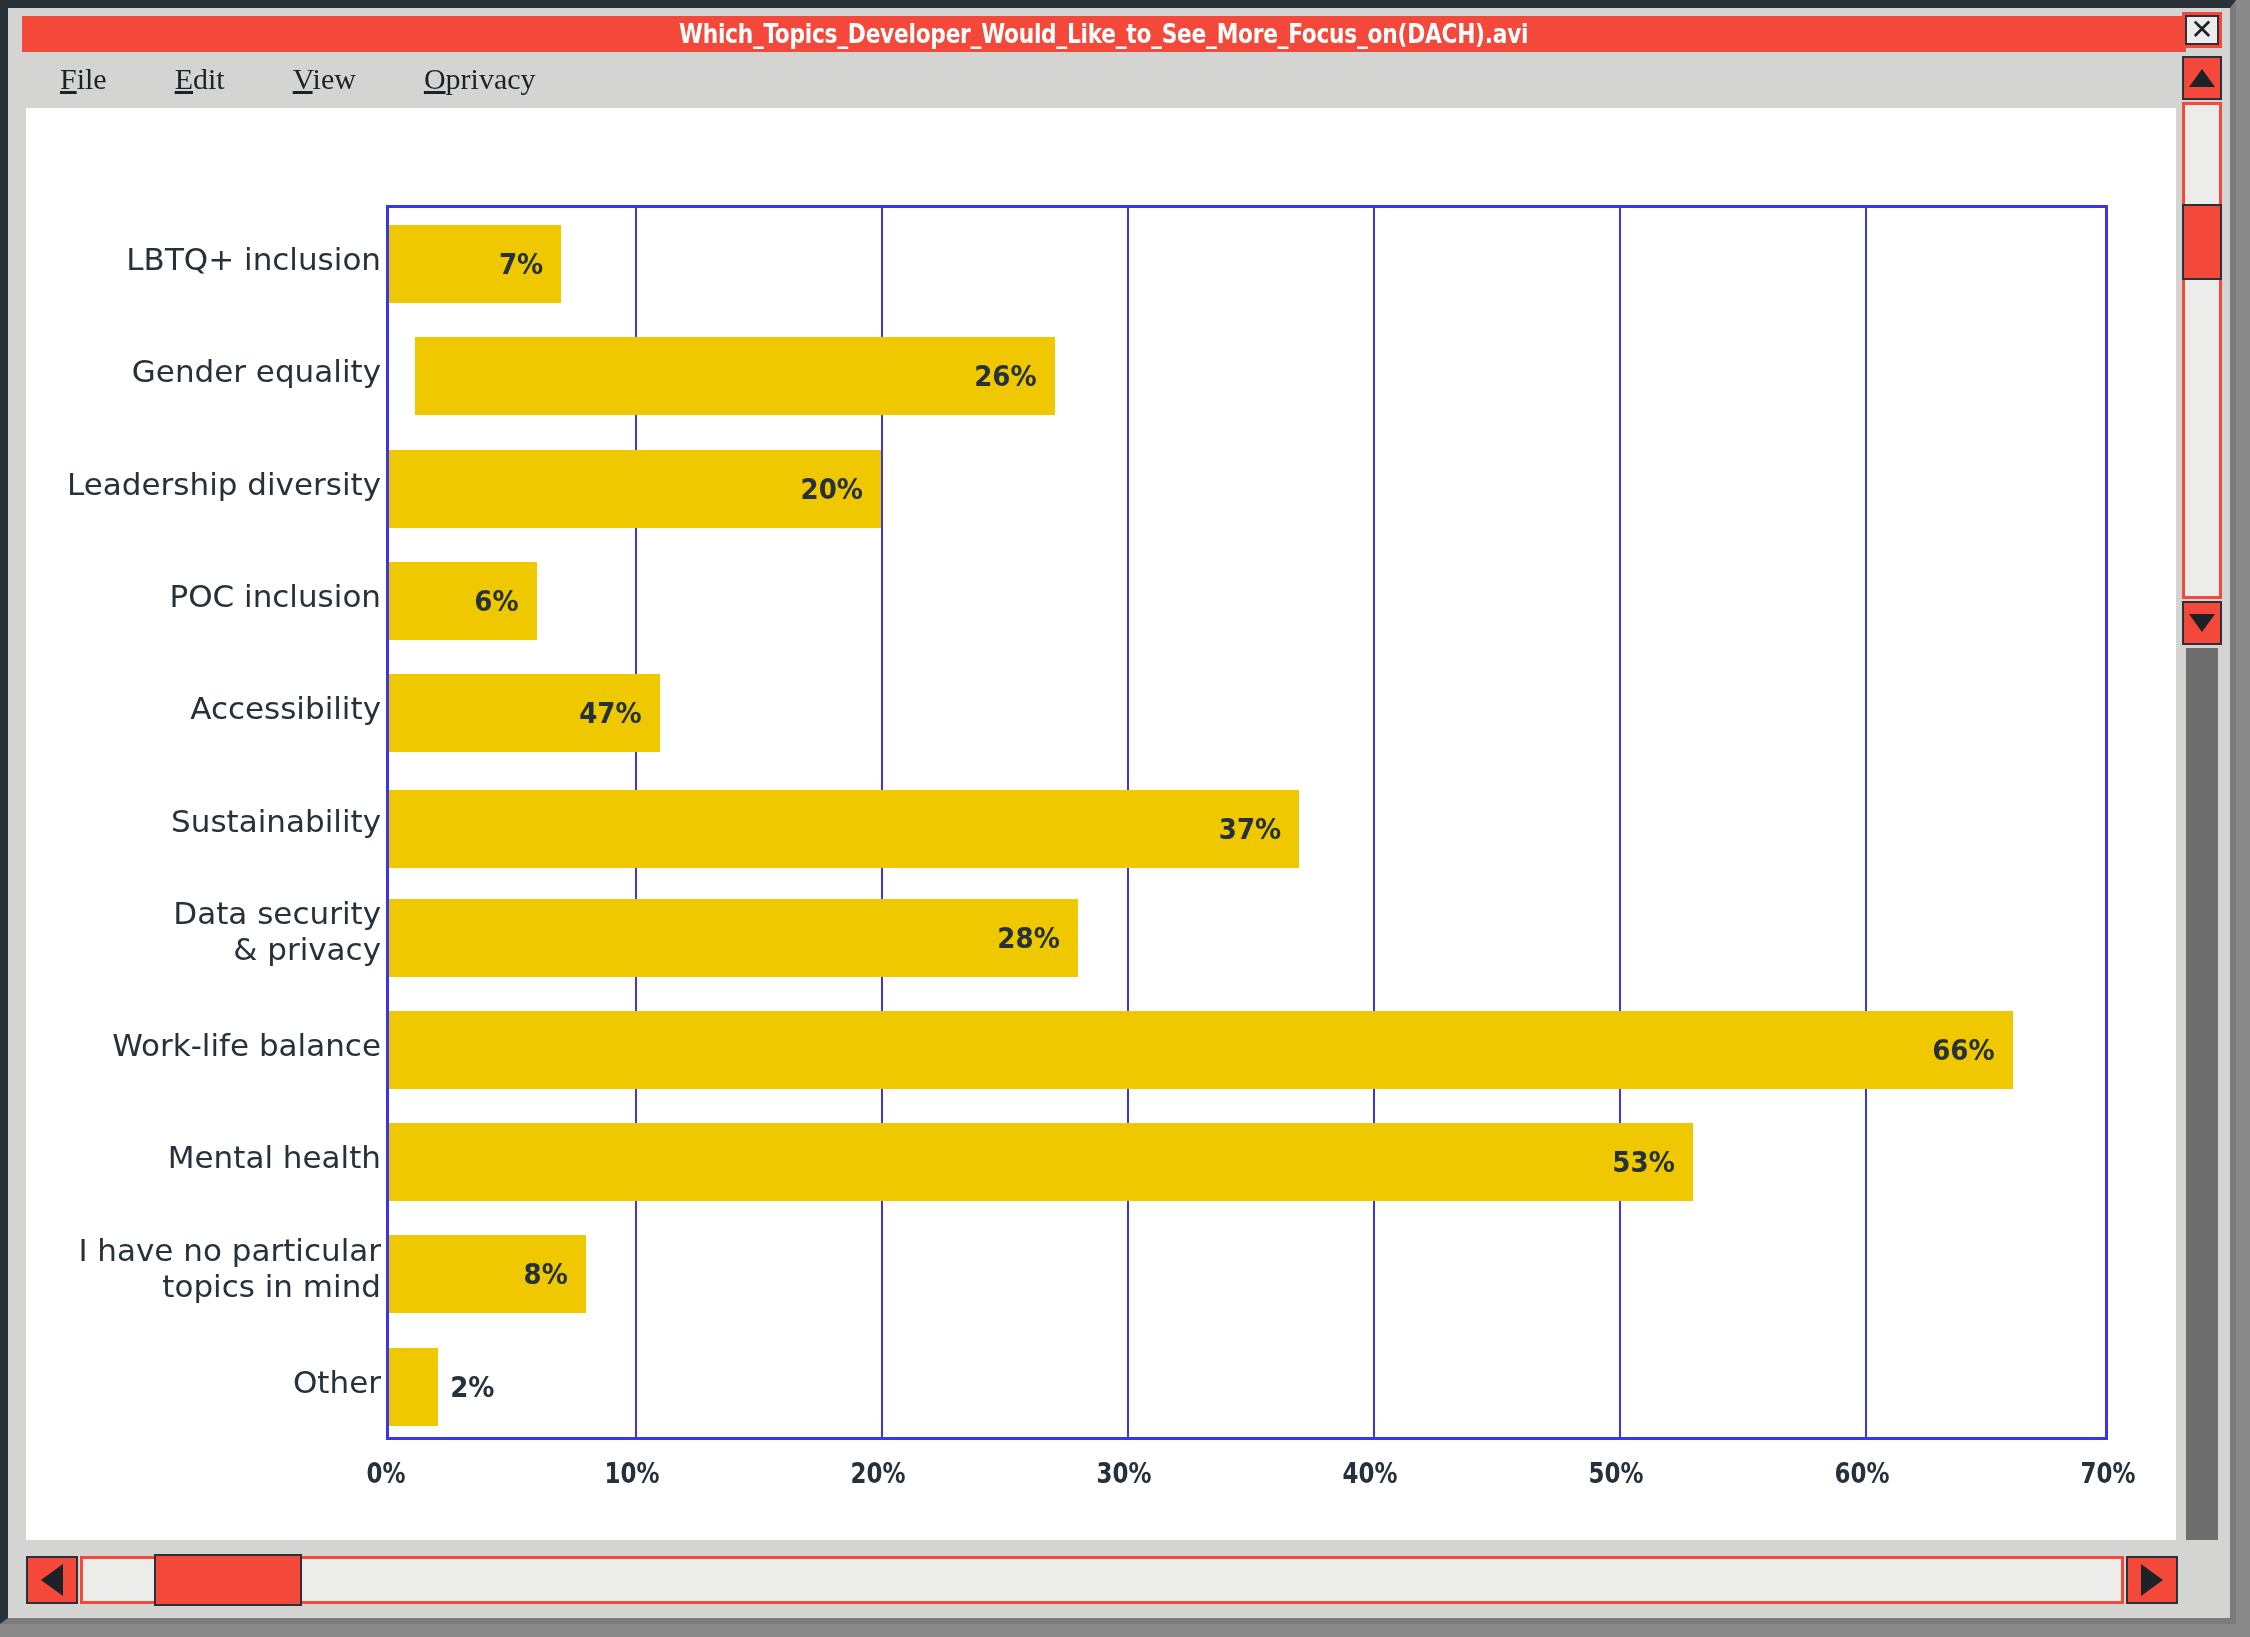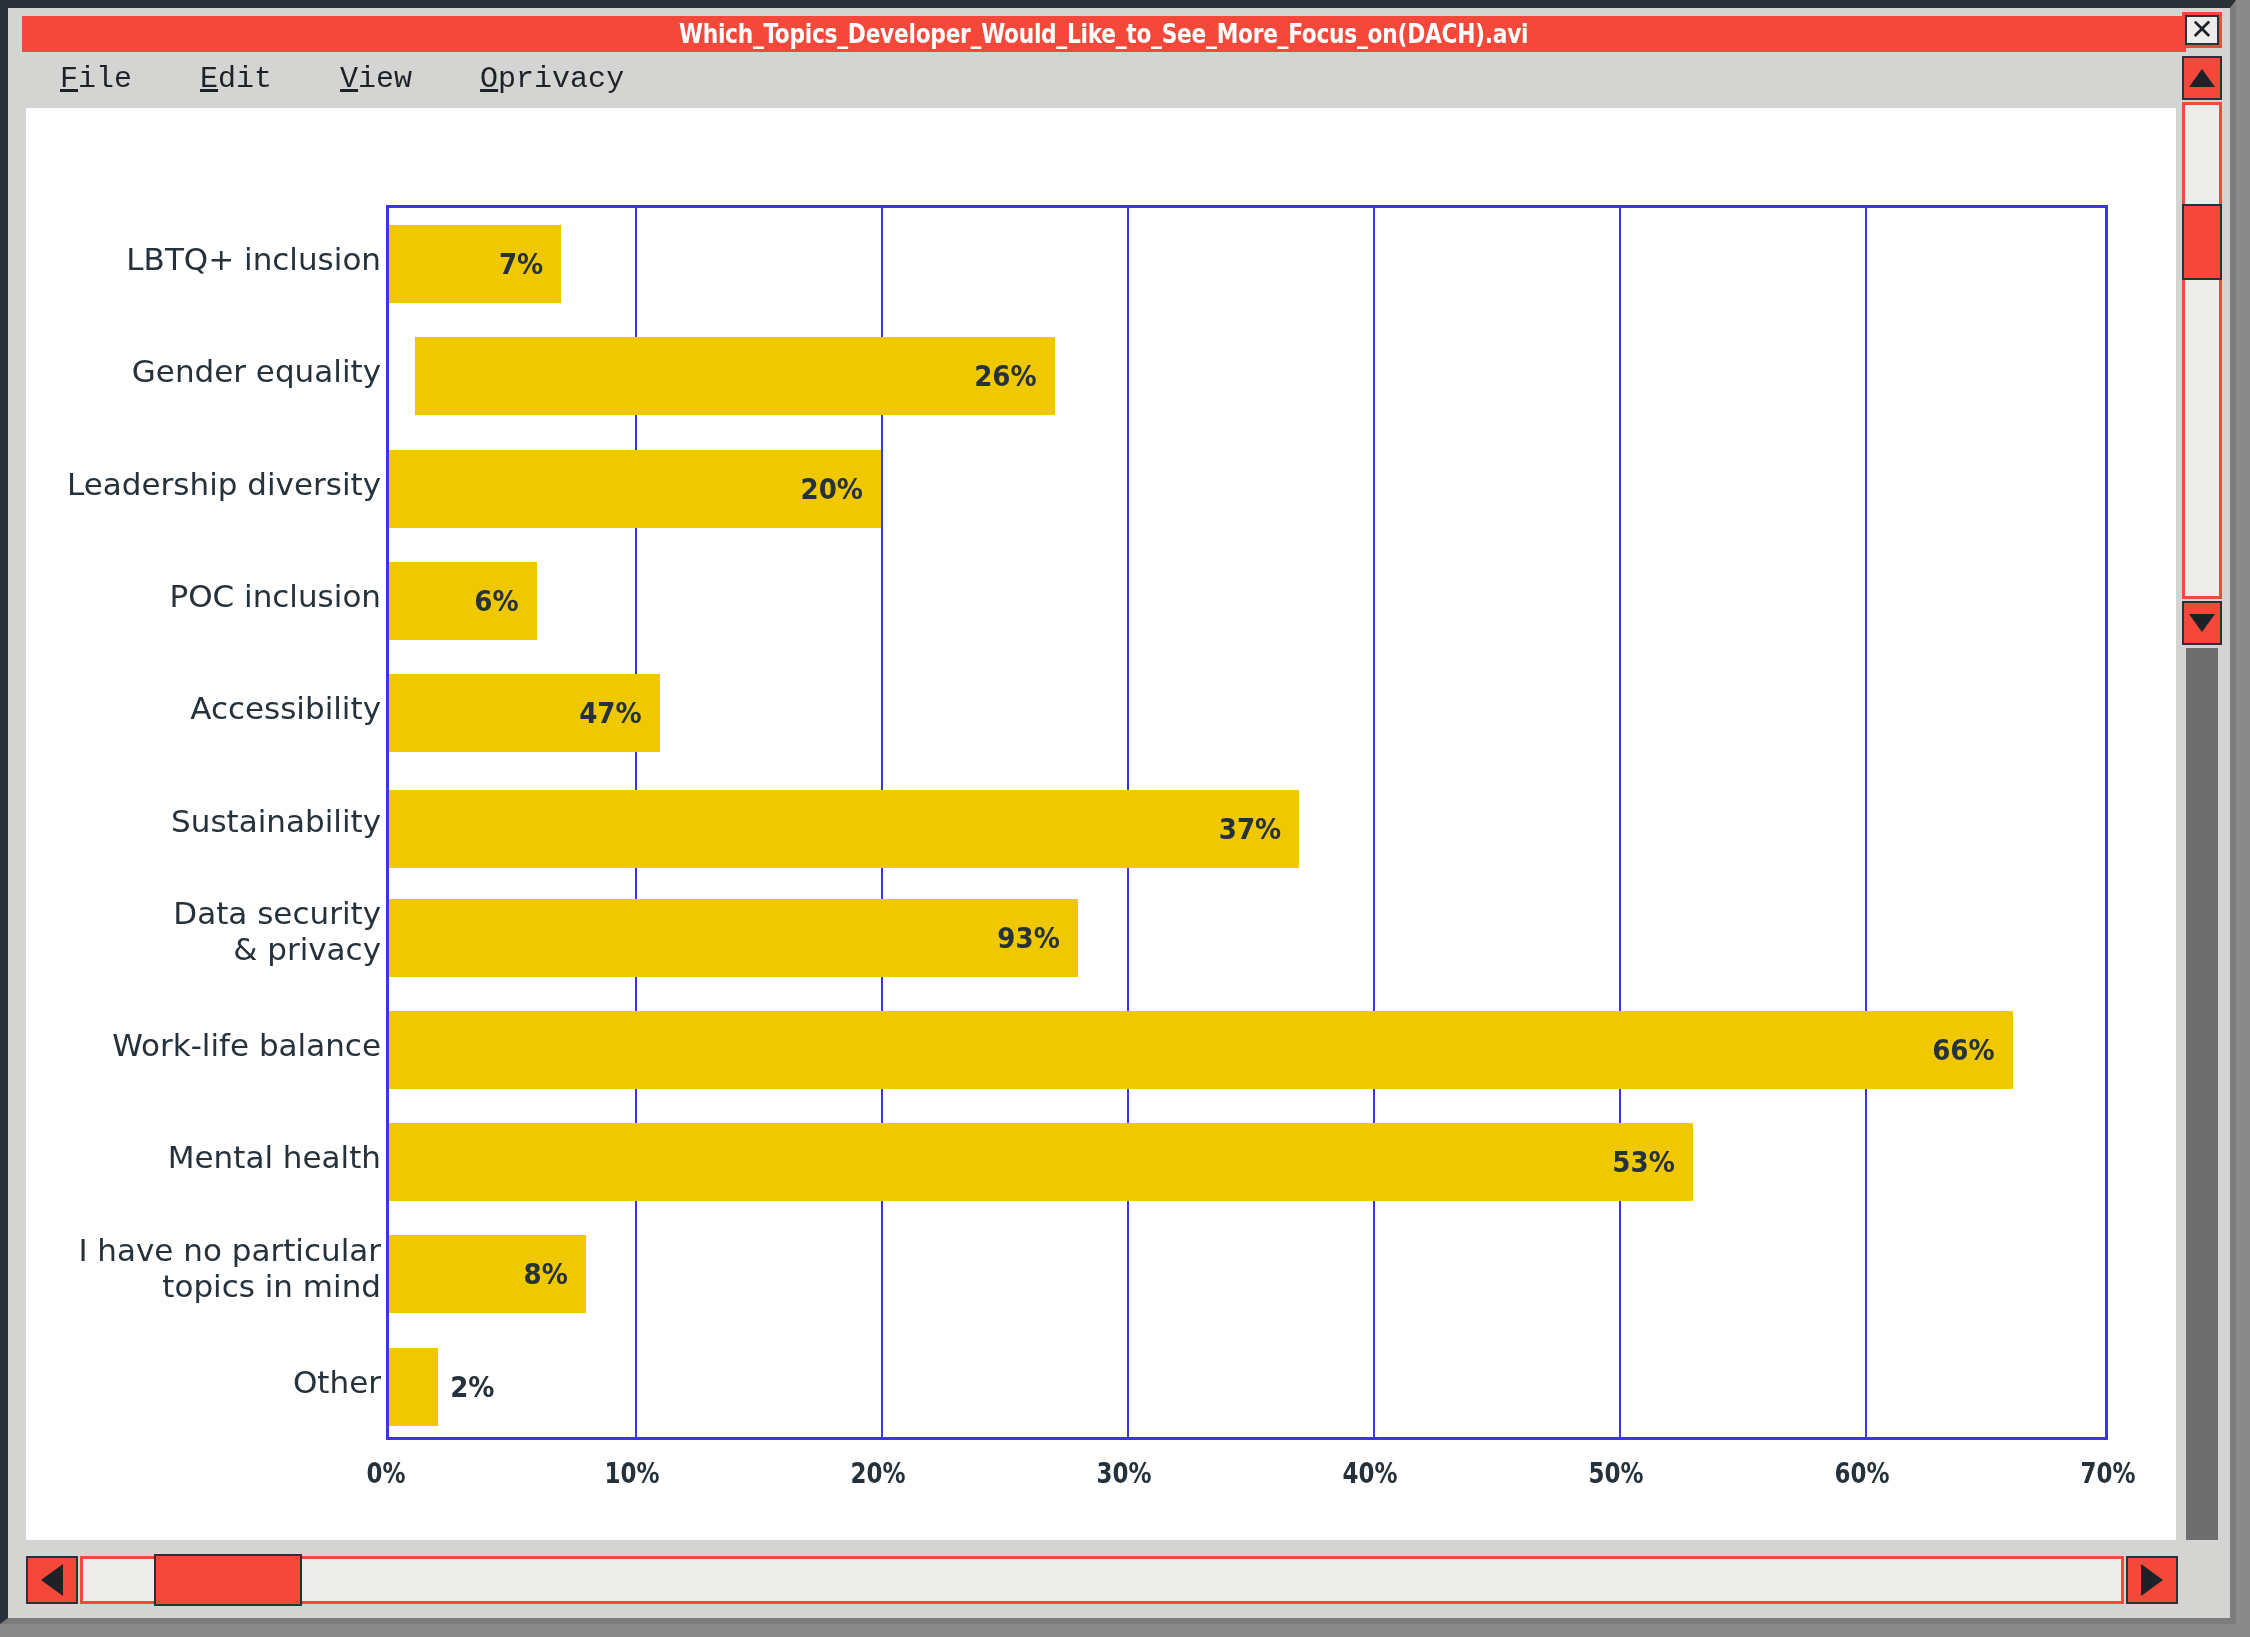--- a/index.html
+++ b/index.html
@@ -84,21 +84,21 @@
     background: #d4d4d2;
     display: flex;
     align-items: center;
     padding-left: 38px;
     box-sizing: border-box;
   }
   .menu-item {
     font-size: 30px;
     color: #1d2228;
     margin-right: 68px;
-    font-family: Liberation Mono, monospace;
+    font-family: Liberation Serif, serif;
     white-space: nowrap;
     cursor: default;
   }
   .menu-item .acc { text-decoration: underline; }
 
   
   .canvas {
     position: absolute;
     left: 18px; top: 100px;
     width: 2150px;
@@ -345,21 +345,21 @@
         <div class="bar-row" style="top: 449.091px;">
           <div class="bar" style="width: 270.6px; background: rgb(239, 200, 0);"></div>
           <div class="bar-value inside" style="left: 0px; width: 252.6px;">47%</div>
         </div>
         <div class="bar-row" style="top: 565px;">
           <div class="bar" style="width: 910.2px; background: rgb(239, 200, 0);"></div>
           <div class="bar-value inside" style="left: 0px; width: 892.2px;">37%</div>
         </div>
         <div class="bar-row" style="top: 673.636px;">
           <div class="bar" style="width: 688.8px; background: rgb(239, 200, 0);"></div>
-          <div class="bar-value inside" style="left: 0px; width: 670.8px;">93%</div>
+          <div class="bar-value inside" style="left: 0px; width: 670.8px;">28%</div>
         </div>
         <div class="bar-row" style="top: 785.909px; text-align: right;">
           <div class="bar" style="width: 1623.6px; background: rgb(239, 200, 0);"></div>
           <div class="bar-value inside" style="left: 0px; width: 1605.6px;">66%</div>
         </div>
         <div class="bar-row" style="top: 898.182px;">
           <div class="bar" style="width: 1303.8px; background: rgb(239, 200, 0);"></div>
           <div class="bar-value inside" style="left: 0px; width: 1285.8px;">53%</div>
         </div>
         <div class="bar-row" style="top: 1010.45px;">

